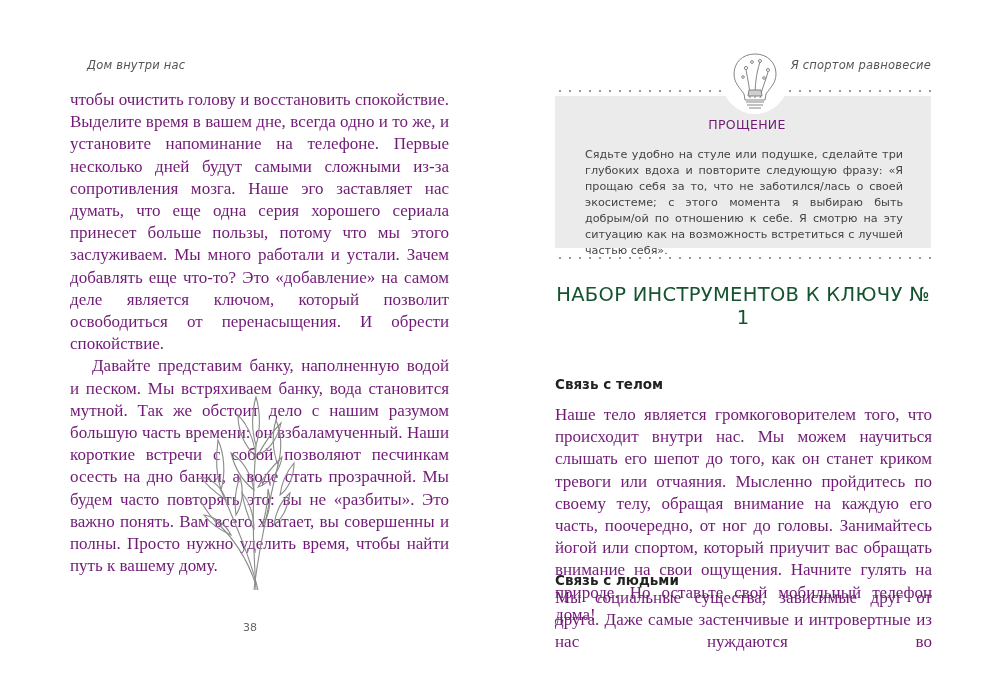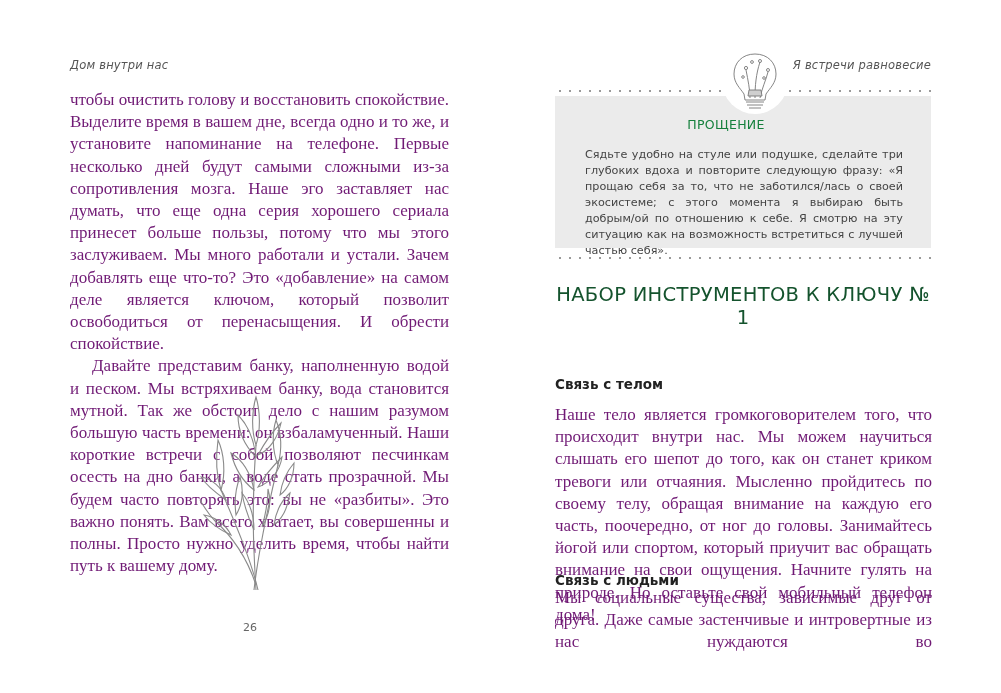--- a/index.html
+++ b/index.html
@@ -1,39 +1,39 @@
 <!DOCTYPE html>
 <html><head>
 <meta charset="utf-8">
 <style>
   html, body { margin: 0; padding: 0; background: #ffffff; }
   body { width: 1001px; height: 693px; position: relative; overflow: hidden; color: #2b2b2b; }
   .page { position: absolute; top: 0; height: 693px; }
   .page-left { left: 0; width: 500px; }
   .page-right { left: 500px; width: 501px; }
   .running-head { position: absolute; font-family: "DejaVu Sans", sans-serif; font-size: 11.5px; color: #555; font-style: italic; letter-spacing: 0.2px; }
-  .rh-left { left: 70px; top: 58px; text-align: center; }
+  .rh-left { left: 87px; top: 58px; text-align: center; }
   .rh-right { right: 70px; top: 58px; }
   .serif { font-family: Liberation Serif, serif; font-size: 17px; line-height: 22.2px; color: #701a75; text-align: justify; }
   .body-left { position: absolute; left: 70px; top: 89px; width: 379px; }
   .body-left p { margin: 0; }
   .body-left p.indent { text-indent: 22px; }
   .plant { position: absolute; left: 196px; top: 395px; width: 120px; height: 200px; }
   .folio { position: absolute; font-family: "DejaVu Sans", sans-serif; font-size: 11px; color: #666; }
   .folio-left { left: 243px; top: 621px; }
   
   .dots { position: absolute; left: 55px; width: 378px; height: 4px;
           background-image: radial-gradient(circle, #9a9a9a 1.1px, transparent 1.4px);
           background-size: 10px 4px; background-repeat: repeat-x; }
   .dots-top { top: 89px; }
   .dots-bottom { top: 256px; }
   .box { position: absolute; left: 55px; top: 96px; width: 376px; height: 152px; background: #ebebeb; }
   .bulb-wrap { position: absolute; left: 222px; top: 48px; width: 66px; height: 66px; border-radius: 50%; background: #ffffff; }
   .bulb { position: absolute; left: 228px; top: 50px; width: 54px; height: 62px; }
-  .box-title { position: absolute; left: 38px; top: 117px; width: 376px; text-align: center; font-family: "DejaVu Sans", sans-serif; font-size: 12.5px; color: #15803d; letter-spacing: 0.3px; }
+  .box-title { position: absolute; left: 59px; top: 117px; width: 376px; text-align: center; font-family: "DejaVu Sans", sans-serif; font-size: 12.5px; color: #701a75; letter-spacing: 0.3px; }
   .box-text { position: absolute; left: 85px; top: 147px; width: 318px; font-family: "DejaVu Sans", sans-serif; font-size: 11.2px; line-height: 16px; color: #444; text-align: justify; }
   .section-title { position: absolute; left: 55px; top: 283px; width: 376px; text-align: center; font-family: "DejaVu Sans", sans-serif; font-size: 19.5px; color: #14532d; letter-spacing: 0.3px; font-weight: normal; }
   .body-right { position: absolute; left: 55px; width: 377px; }
   .intro { top: 313px; }
   .h3 { position: absolute; left: 55px; font-family: "DejaVu Sans", sans-serif; font-weight: bold; font-size: 13.5px; color: #222; }
   .h3-body { top: 376px; }
   .h3-people { top: 572px; }
   .body-text { top: 404px; }
   .people-text { top: 579px; margin-top: 8px; }
   .body-right p { margin: 0; }
@@ -63,25 +63,25 @@
     <path d="M84 100 C86 85 92 75 98 68 C98 82 92 94 84 100 Z"></path>
     <path d="M78 130 C80 115 86 105 94 98 C92 112 86 124 78 130 Z"></path>
     <path d="M25 95 C20 80 20 60 22 45 C28 58 30 78 25 95 Z"></path>
     <path d="M30 105 C20 98 10 90 5 82 C16 84 26 92 30 105 Z"></path>
     <path d="M40 120 C38 105 40 92 44 82 C48 96 46 110 40 120 Z"></path>
     <path d="M18 125 C12 118 8 112 4 105"></path>
     <path d="M35 140 C24 135 14 128 8 120 C20 122 30 130 35 140 Z"></path>
     <path d="M58 135 C52 122 48 110 46 98 C54 108 58 120 58 135 Z"></path>
     <path d="M66 132 C70 118 72 106 72 94 C76 108 72 122 66 132 Z"></path>
   </svg>
-  <div class="folio folio-left">26</div>
+  <div class="folio folio-left">38</div>
 </div>
 
 <div class="page page-right">
-  <div class="running-head rh-right">Я встречи равновесие</div>
+  <div class="running-head rh-right">Я спортом равновесие</div>
 
   <div class="box"></div>
   <div class="dots dots-top"></div>
   <div class="dots dots-bottom"></div>
   <div class="bulb-wrap"></div>
   <svg class="bulb" viewBox="0 0 54 62" fill="none" stroke="#777" stroke-width="0.9">
     <path d="M27 4 C14 4 6 13 6 24 C6 33 12 38 16 44 L17 50 L37 50 L38 44 C42 38 48 33 48 24 C48 13 40 4 27 4 Z"></path>
     <path d="M18 52 L36 52 M19 55 L35 55 M21 58 L33 58"></path>
     <path d="M22 48 C22 40 20 30 18 20 M27 48 C27 36 28 24 32 12 M32 48 C34 38 38 30 40 22"></path>
     <circle cx="18" cy="18" r="1.6"></circle>

